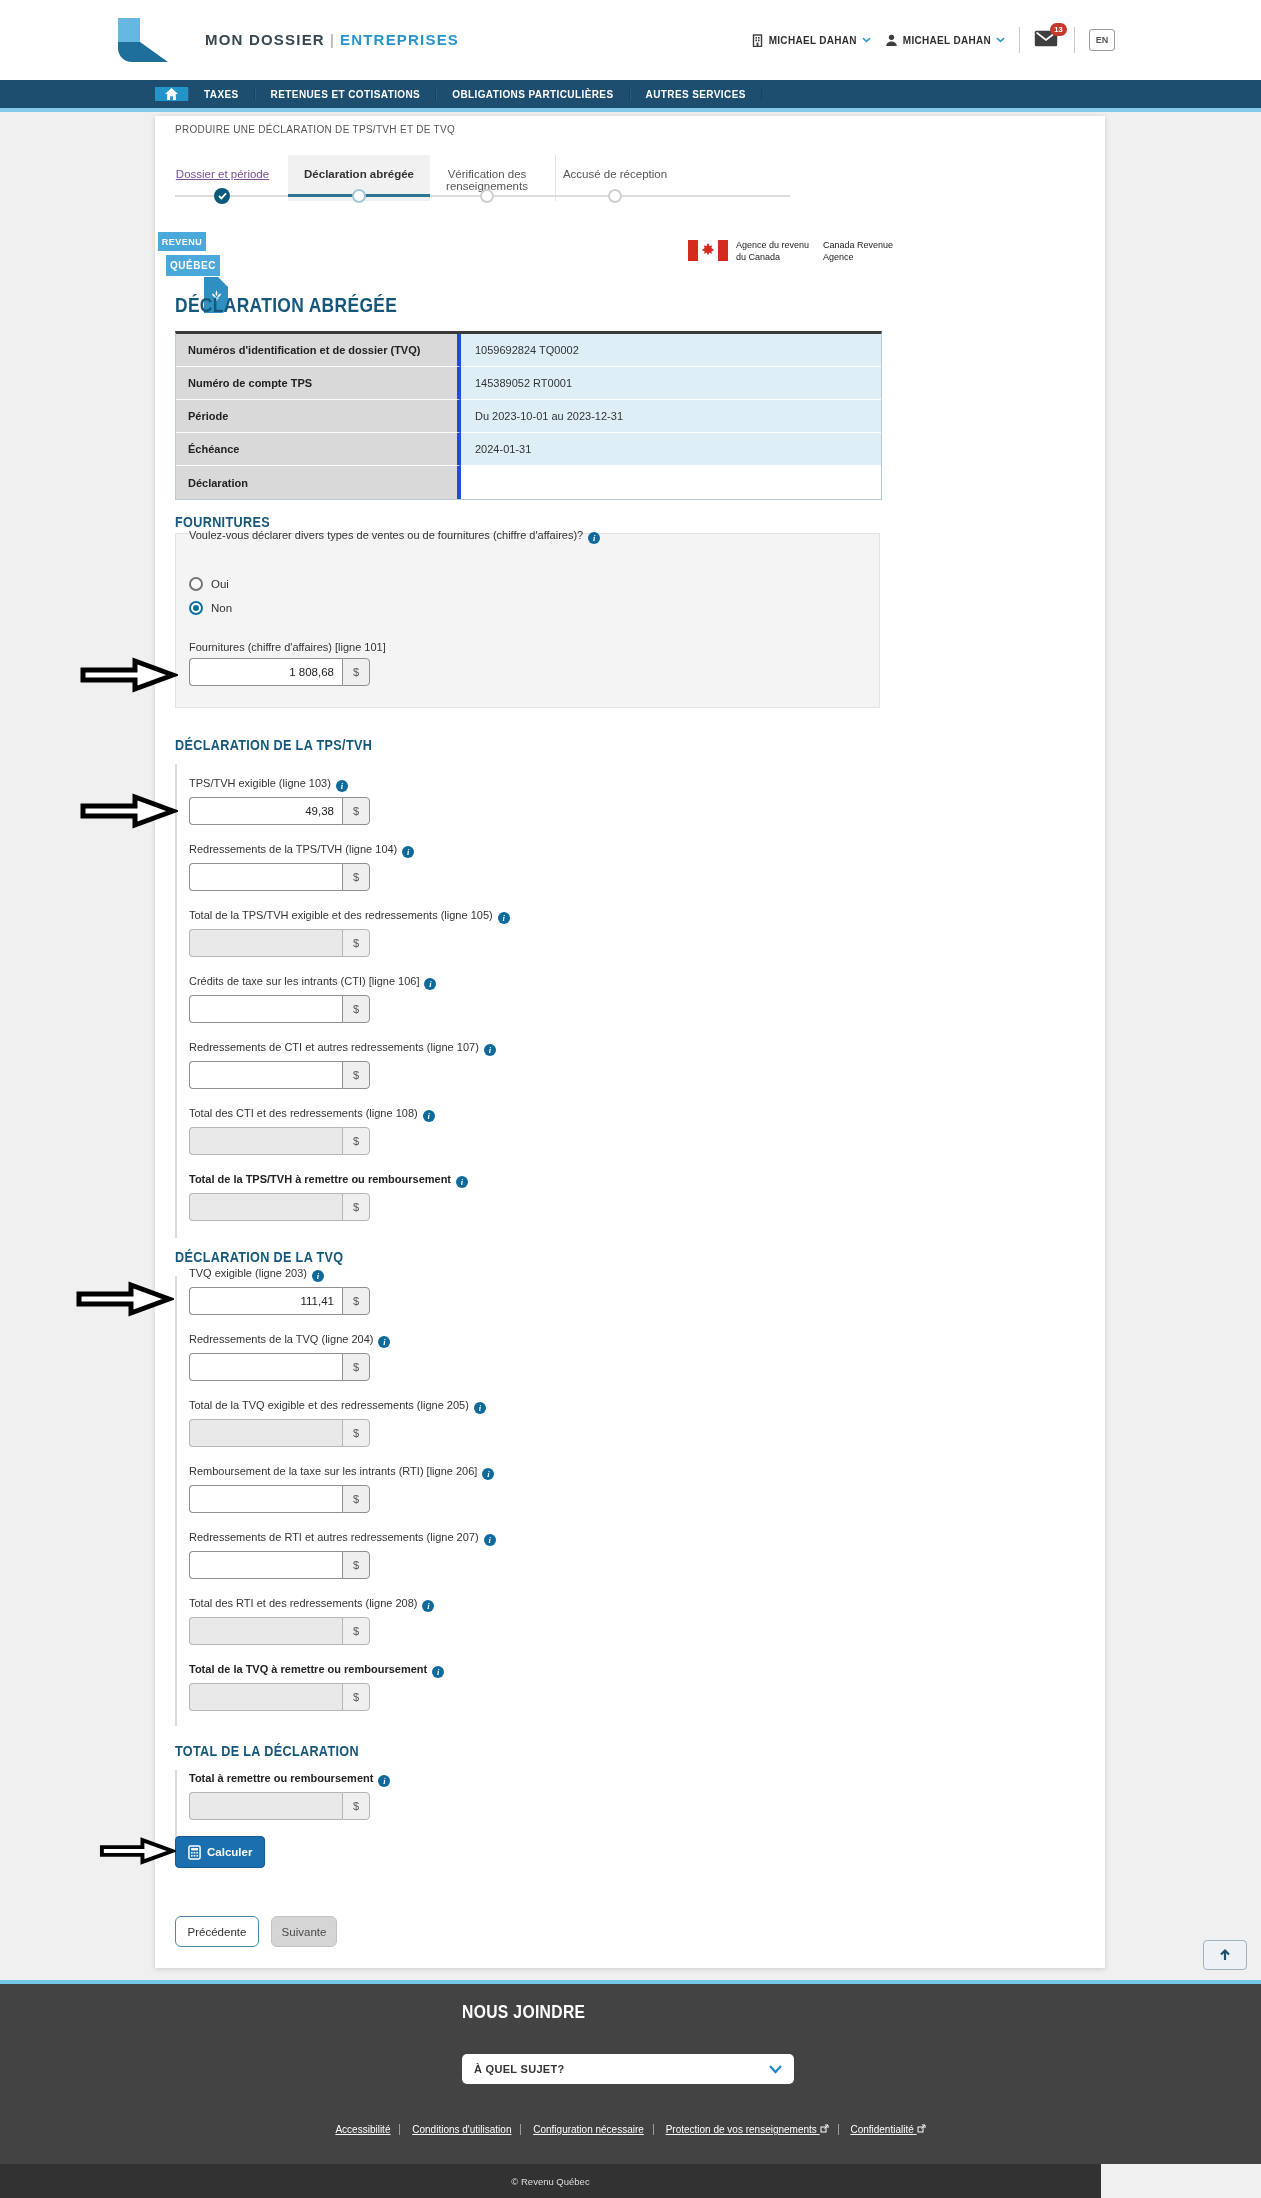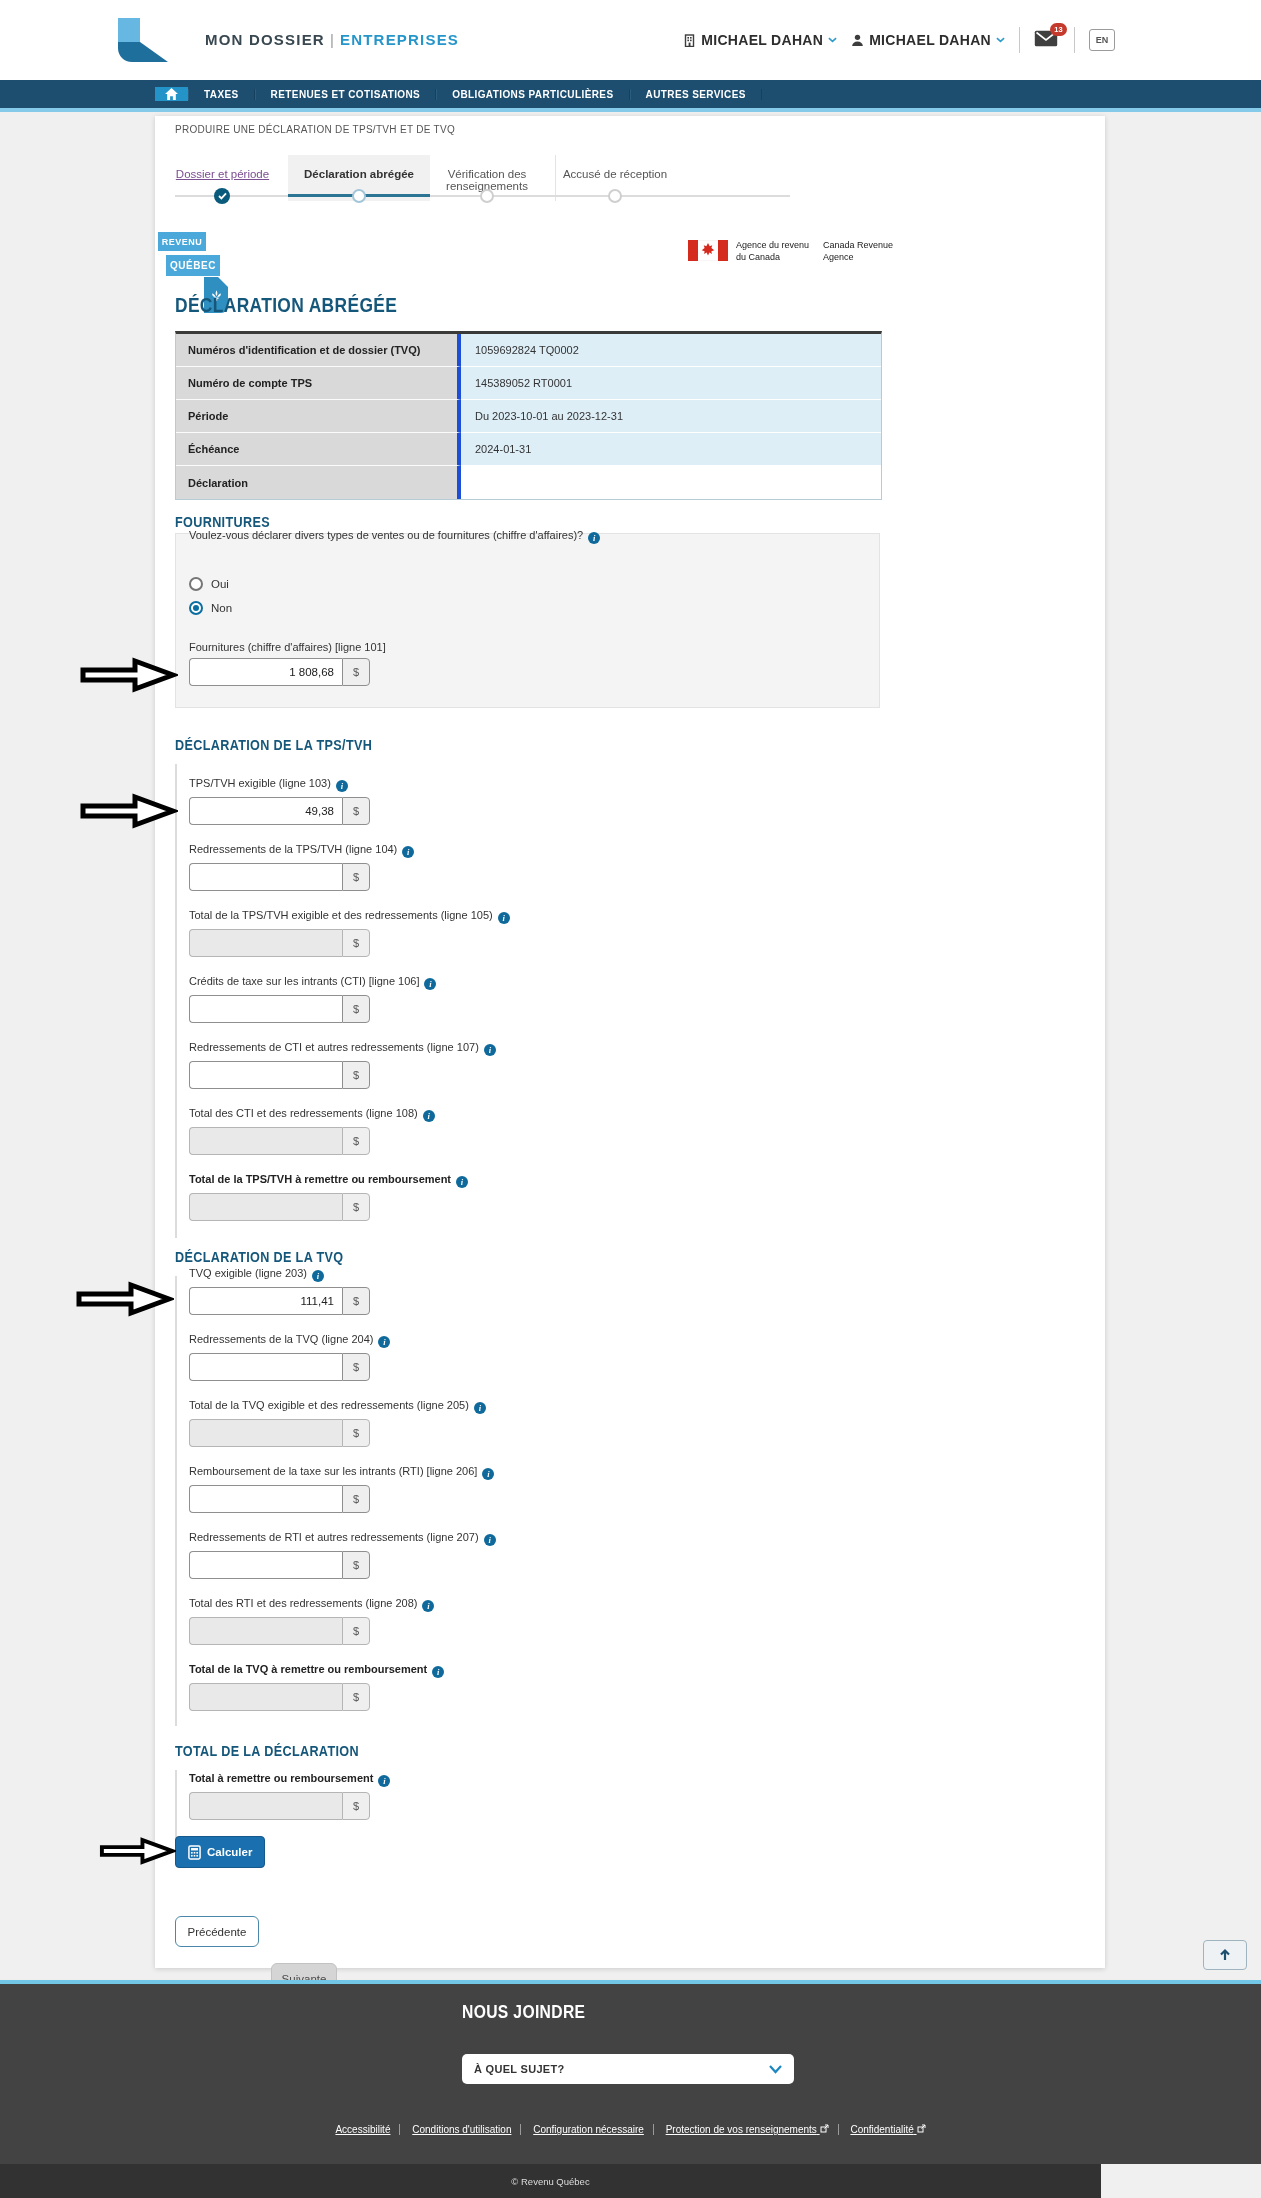--- a/index.html
+++ b/index.html
@@ -6,21 +6,21 @@
   .page{position:relative;width:1261px;height:2198px;background:#f0f0f0;font-family:"Liberation Sans",sans-serif;overflow:hidden;margin:0 auto;}
   .abs{position:absolute;}
   
   .hdr{position:absolute;left:0;top:0;width:1261px;height:80px;background:#fff;}
   .brandtxt{position:absolute;left:205px;top:31px;font-size:15px;font-weight:bold;letter-spacing:1.2px;white-space:nowrap;}
   .brandtxt .p1{color:#394750;}
   .brandtxt .sep{color:#9a9a9a;font-weight:normal;padding:0 5px;}
   .brandtxt .p2{color:#2595ca;}
   .hdr-right{position:absolute;right:146px;top:24px;height:32px;display:flex;align-items:center;gap:14px;}
   .menuitem{display:flex;align-items:center;gap:5px;cursor:pointer;}
-  .menuitem .mlabel{font-size:14px;font-weight:bold;color:#2e2e2e;letter-spacing:.3px;}
+  .menuitem .mlabel{font-size:10px;font-weight:bold;color:#2e2e2e;letter-spacing:.3px;}
   .vdiv{width:1px;height:26px;background:#c9c9c9;}
   .mailwrap{position:relative;width:26px;height:20px;}
   .badge{position:absolute;right:-7px;top:-7px;min-width:13px;height:13px;border-radius:7px;background:#c43a2d;color:#fff;font-size:7.5px;font-weight:bold;display:flex;align-items:center;justify-content:center;padding:0 2px;}
   .enbox{width:24px;height:20px;border:1px solid #9b9b9b;border-radius:3px;display:flex;align-items:center;justify-content:center;font-size:9px;font-weight:bold;color:#555;background:#fff;cursor:pointer;}
   
   .nav{position:absolute;left:0;top:80px;width:1261px;height:32px;background:#1d4e70;border-bottom:4px solid #85cbe9;display:flex;align-items:center;padding-left:155px;box-sizing:border-box;}
   .nav-home{width:33px;background:#2493c8;display:flex;align-items:center;justify-content:center;cursor:pointer;}
   .nav-item{display:flex;align-items:center;padding:0 15px;color:#fff;font-size:10px;font-weight:bold;letter-spacing:.4px;border-right:1px solid #16405c;border-left:1px solid #2a5e80;cursor:pointer;white-space:nowrap;}
   
   .card{position:absolute;left:155px;top:116px;width:950px;height:1852px;background:#fff;box-shadow:0 1px 5px rgba(0,0,0,.16);}
@@ -67,21 +67,21 @@
   .info{display:inline-flex;align-items:center;justify-content:center;width:12px;height:12px;border-radius:50%;background:#0f6a9b;color:#fff;font-size:8.5px;font-weight:bold;font-family:"Liberation Serif",serif;font-style:italic;margin-left:5px;vertical-align:-2px;cursor:pointer;}
   .inputrow{display:flex;width:181px;height:28px;}
   .ibox{flex:1;background:#fff;border:1px solid #8f8f8f;border-right:none;border-radius:4px 0 0 4px;text-align:right;line-height:26px;padding-right:8px;font-size:11.5px;color:#222;box-sizing:border-box;}
   .sfx{width:28px;background:#efefef;border:1px solid #8f8f8f;border-radius:0 4px 4px 0;text-align:center;line-height:26px;color:#555;font-size:11px;box-sizing:border-box;}
   .dis .ibox{background:#e9e9e9;border-color:#b5b5b5;}
   .dis .sfx{border-color:#b5b5b5;}
   .secline{position:absolute;left:175px;width:2px;background:#dcdcdc;}
   
   .btn-calc{position:absolute;left:175px;top:1836px;height:30px;padding:0 12px;background:#1a6fae;border:1px solid #14588c;border-radius:4px;color:#fff;font-size:11.5px;font-weight:bold;display:flex;align-items:center;gap:6px;cursor:pointer;}
   .btn-prev{position:absolute;left:175px;top:1916px;width:84px;height:31px;background:#fff;border:1px solid #4a88aa;border-radius:6px;color:#333;font-size:11.5px;display:flex;align-items:center;justify-content:center;cursor:pointer;box-sizing:border-box;}
-  .btn-next{position:absolute;left:271px;top:1916px;width:66px;height:31px;background:#d5d5d5;border:1px solid #c2c2c2;border-radius:6px;color:#4a4a4a;font-size:11.5px;display:flex;align-items:center;justify-content:center;cursor:pointer;box-sizing:border-box;margin-top:47px;}
+  .btn-next{position:absolute;left:271px;top:1916px;width:66px;height:31px;background:#d5d5d5;border:1px solid #c2c2c2;border-radius:6px;color:#4a4a4a;font-size:11.5px;display:flex;align-items:center;justify-content:center;cursor:pointer;box-sizing:border-box;}
   .totop{position:absolute;left:1203px;top:1940px;width:44px;height:30px;background:#eef2f5;border:1px solid #9fb4bf;border-radius:4px;display:flex;align-items:center;justify-content:center;cursor:pointer;box-sizing:border-box;}
   
   .anno{position:absolute;pointer-events:none;}
   
   .ftline{position:absolute;left:0;top:1980px;width:1261px;height:4px;background:#72c7e7;}
   .ft{position:absolute;left:0;top:1984px;width:1261px;height:180px;background:#434343;}
   .fttitle{position:absolute;left:462px;top:2002px;font-size:18px;color:#fff;}
   .fttitle .ctitle{color:#fff;}
   .ftselect{position:absolute;left:462px;top:2054px;width:332px;height:30px;background:#fff;border-radius:5px;display:flex;align-items:center;padding:0 12px;box-sizing:border-box;cursor:pointer;}
   .ftselect .sval{flex:1;font-size:11px;font-weight:bold;color:#333;letter-spacing:.3px;}

